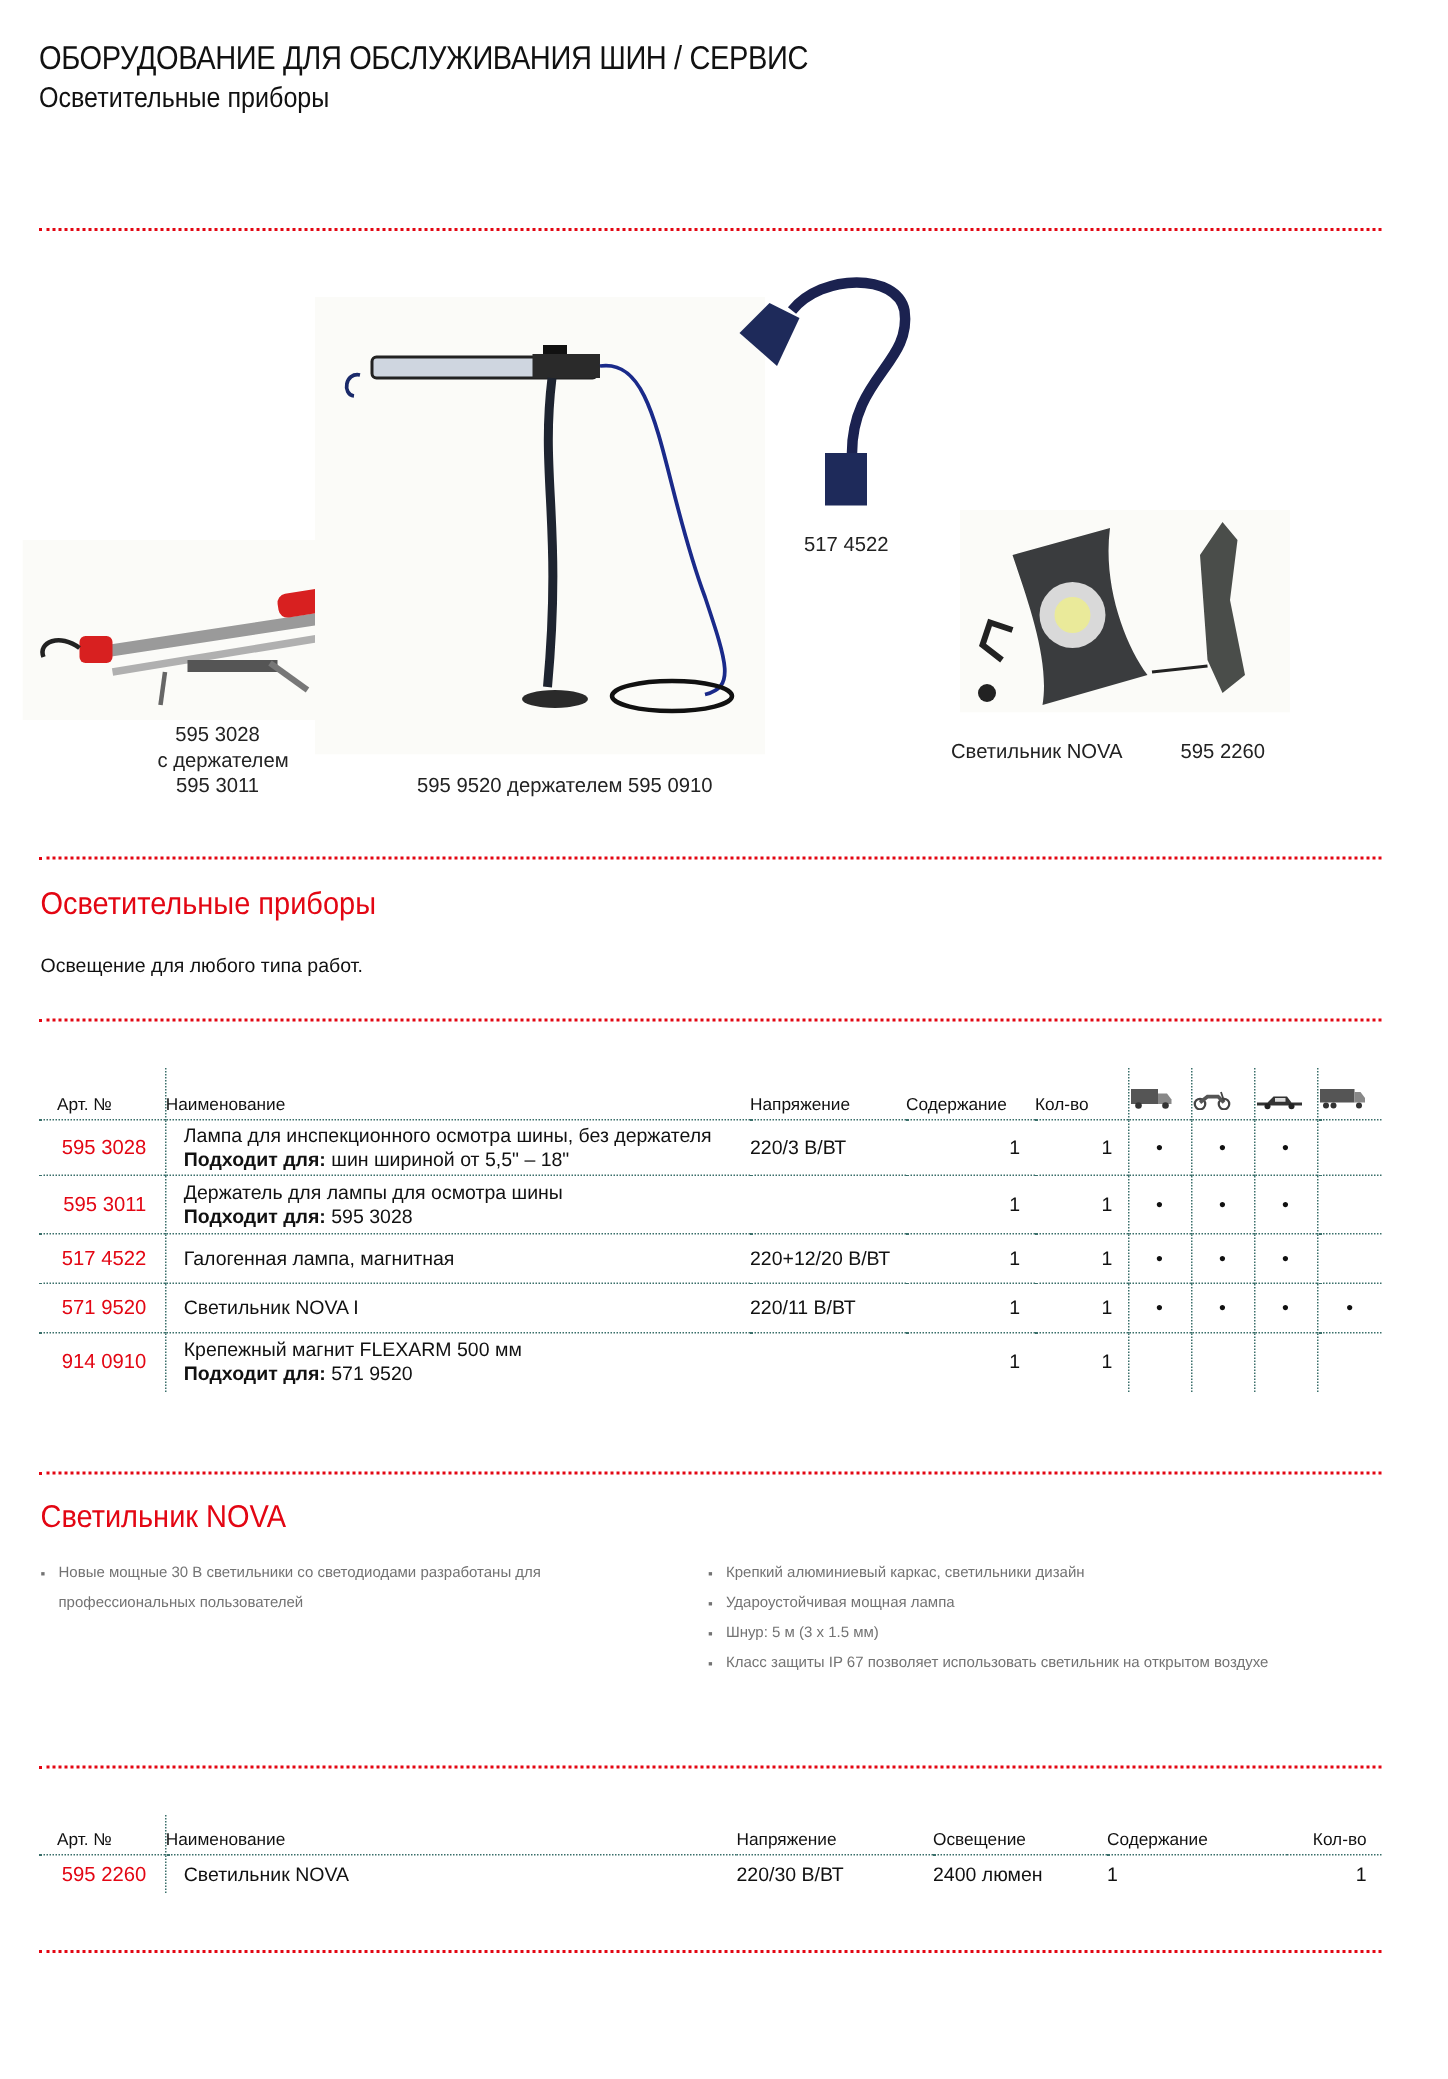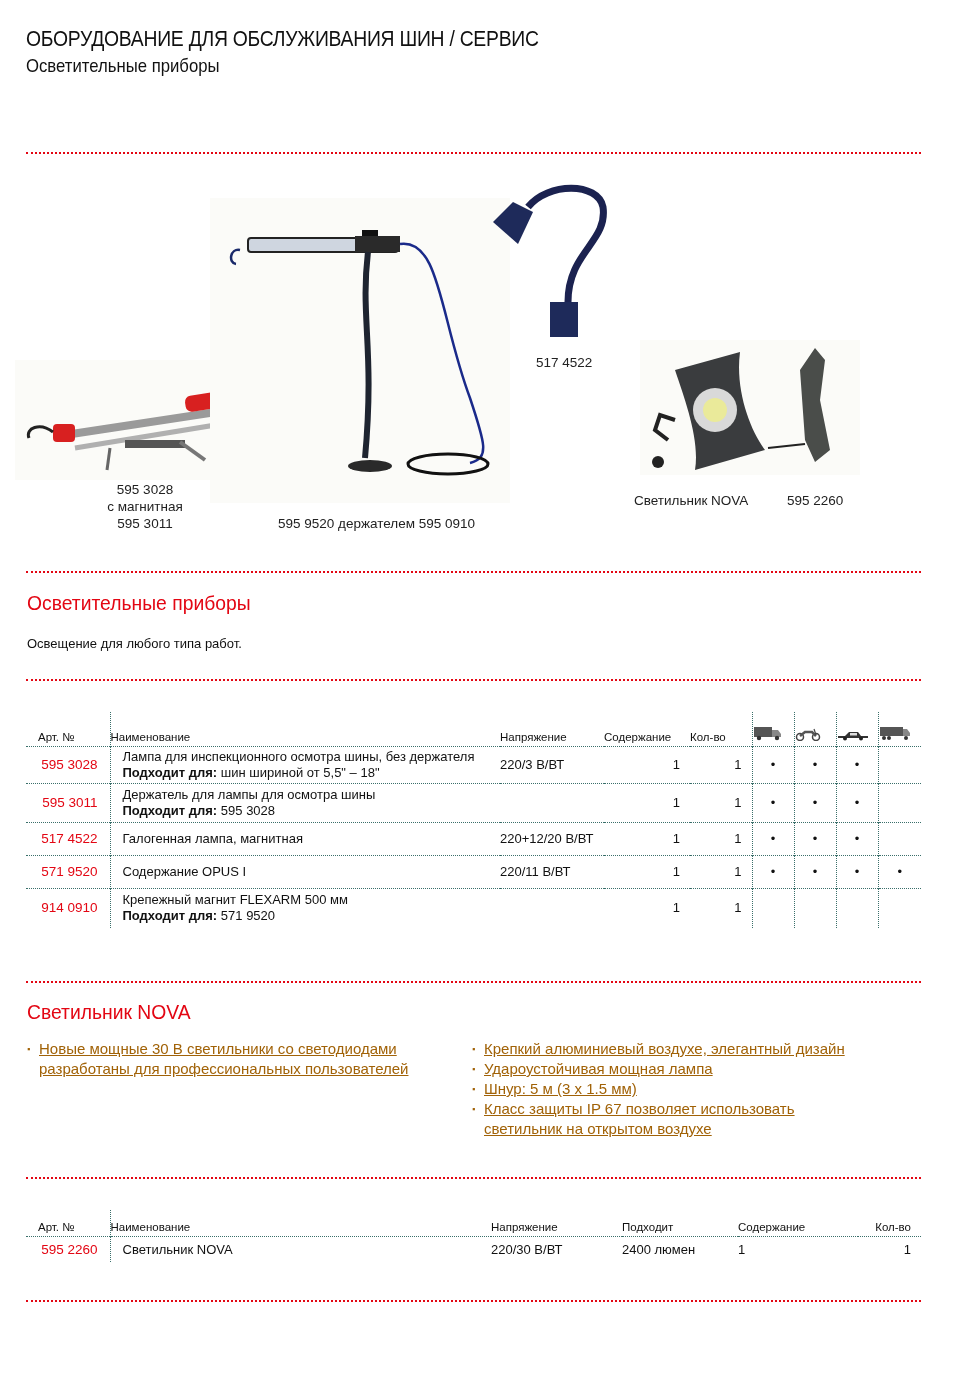--- a/index.html
+++ b/index.html
@@ -17,21 +17,21 @@
   .t1 th { font-weight: normal; font-size: 11.5px; text-align: left; vertical-align: bottom; padding: 0 0 3px 0; height: 34px; }
   .t1 td { vertical-align: middle; line-height: 16px; }
   .t1 tr.row td { border-top: 1px dotted #3a6f6a; }
   .t1 tbody tr:first-child td { border-top: 1px dotted #3a6f6a; }
   .art { color: #e30613; font-size: 13.5px; text-align: right; padding-right: 12px; }
   .vsep { border-left: 1px dotted #3a6f6a; }
   .name { padding-left: 12px; }
   .num { text-align: right; padding-right: 10px; }
   .dot { text-align: center; font-size: 13px; }
   .icon-cell { text-align: center; vertical-align: bottom; }
-  .bullets { font-size: 15px; line-height: 20px; color: #a16207; text-decoration: underline; }
+  .bullets { font-size: 10px; line-height: 20px; color: #737373; }
   .bullets li { list-style: none; padding-left: 12px; position: relative; }
   .bullets li::before { content: "▪"; position: absolute; left: 0; top: 0; font-size: 9px; }
   .t2 { position: absolute; left: 26px; top: 1210px; width: 895px; }
   .t2 th { font-weight: normal; font-size: 11.5px; text-align: left; vertical-align: bottom; padding: 0 0 3px 0; height: 26px; }
   .t2 td { height: 26px; vertical-align: middle; border-top: 1px dotted #3a6f6a; }
   .photo { position: absolute; }
 </style>
 </head>
 <body>
 
@@ -76,21 +76,21 @@
   <circle cx="75" cy="70" r="22" fill="#d9d9d9"></circle>
   <circle cx="75" cy="70" r="12" fill="#eaea9a"></circle>
   <path d="M28 100 L15 90 L20 75 L35 80" stroke="#222" stroke-width="4" fill="none"></path>
   <circle cx="18" cy="122" r="6" fill="#222"></circle>
   <path d="M160 30 L175 8 L185 20 L180 60 L190 110 L175 122 L165 100 Z" fill="#4a4d4a"></path>
   <line x1="128" y1="108" x2="165" y2="104" stroke="#222" stroke-width="2"></line>
 </svg>
 
 <div class="abs caption" style="left:105px;top:481px;width:80px">
   <div>595 3028</div>
-  <div>с магнитная</div>
+  <div>с держателем</div>
   <div>595 3011</div>
 </div>
 <div class="abs caption" style="left:278px;top:515px">595 9520 держателем 595 0910</div>
 <div class="abs caption" style="left:536px;top:354px">517 4522</div>
 <div class="abs caption" style="left:634px;top:492px">Светильник NOVA</div>
 <div class="abs caption" style="left:787px;top:492px">595 2260</div>
 
 <div class="abs red-rule" style="top:571px"></div>
 
 <div class="abs section-h" style="top:591px">Осветительные приборы</div>
@@ -186,21 +186,21 @@
       <td>220+12/20 В/ВТ</td>
       <td class="num">1</td>
       <td class="num">1</td>
       <td class="vsep dot">•</td>
       <td class="vsep dot">•</td>
       <td class="vsep dot">•</td>
       <td class="vsep dot"></td>
     </tr>
     <tr class="row" style="height:33px">
       <td class="art">571 9520</td>
-      <td class="vsep name">Содержание OPUS I</td>
+      <td class="vsep name">Светильник NOVA I</td>
       <td>220/11 В/ВТ</td>
       <td class="num">1</td>
       <td class="num">1</td>
       <td class="vsep dot">•</td>
       <td class="vsep dot">•</td>
       <td class="vsep dot">•</td>
       <td class="vsep dot">•</td>
     </tr>
     <tr class="row" style="height:40px">
       <td class="art">914 0910</td>
@@ -220,21 +220,21 @@
 </table>
 
 <div class="abs red-rule" style="top:981px"></div>
 
 <div class="abs section-h" style="top:1000px">Светильник NOVA</div>
 
 <ul class="abs bullets" style="left:27px;top:1039px;width:420px">
   <li>Новые мощные 30 В светильники со светодиодами разработаны для профессиональных пользователей</li>
 </ul>
 <ul class="abs bullets" style="left:472px;top:1039px;width:400px">
-  <li>Крепкий алюминиевый воздухе, элегантный дизайн</li>
+  <li>Крепкий алюминиевый каркас, светильники дизайн</li>
   <li>Удароустойчивая мощная лампа</li>
   <li>Шнур: 5 м (3 x 1.5 мм)</li>
   <li>Класс защиты IP 67 позволяет использовать светильник на открытом воздухе</li>
 </ul>
 
 <div class="abs red-rule" style="top:1177px"></div>
 
 <table class="t2">
   <colgroup>
     <col style="width:84px">
@@ -242,21 +242,21 @@
       <col style="width:131px">
       <col style="width:116px">
       <col style="width:120px">
       <col style="width:63px">
   </colgroup>
   <thead>
     <tr>
       <th style="padding-left:12px">Арт. №</th>
       <th class="vsep name">Наименование</th>
       <th>Напряжение</th>
-      <th>Подходит</th>
+      <th>Освещение</th>
       <th>Содержание</th>
       <th style="text-align:right;padding-right:10px">Кол-во</th>
     </tr>
   </thead>
   <tbody>
     <tr>
       <td class="art">595 2260</td>
       <td class="vsep name">Светильник NOVA</td>
       <td>220/30 В/ВТ</td>
       <td>2400 люмен</td>

